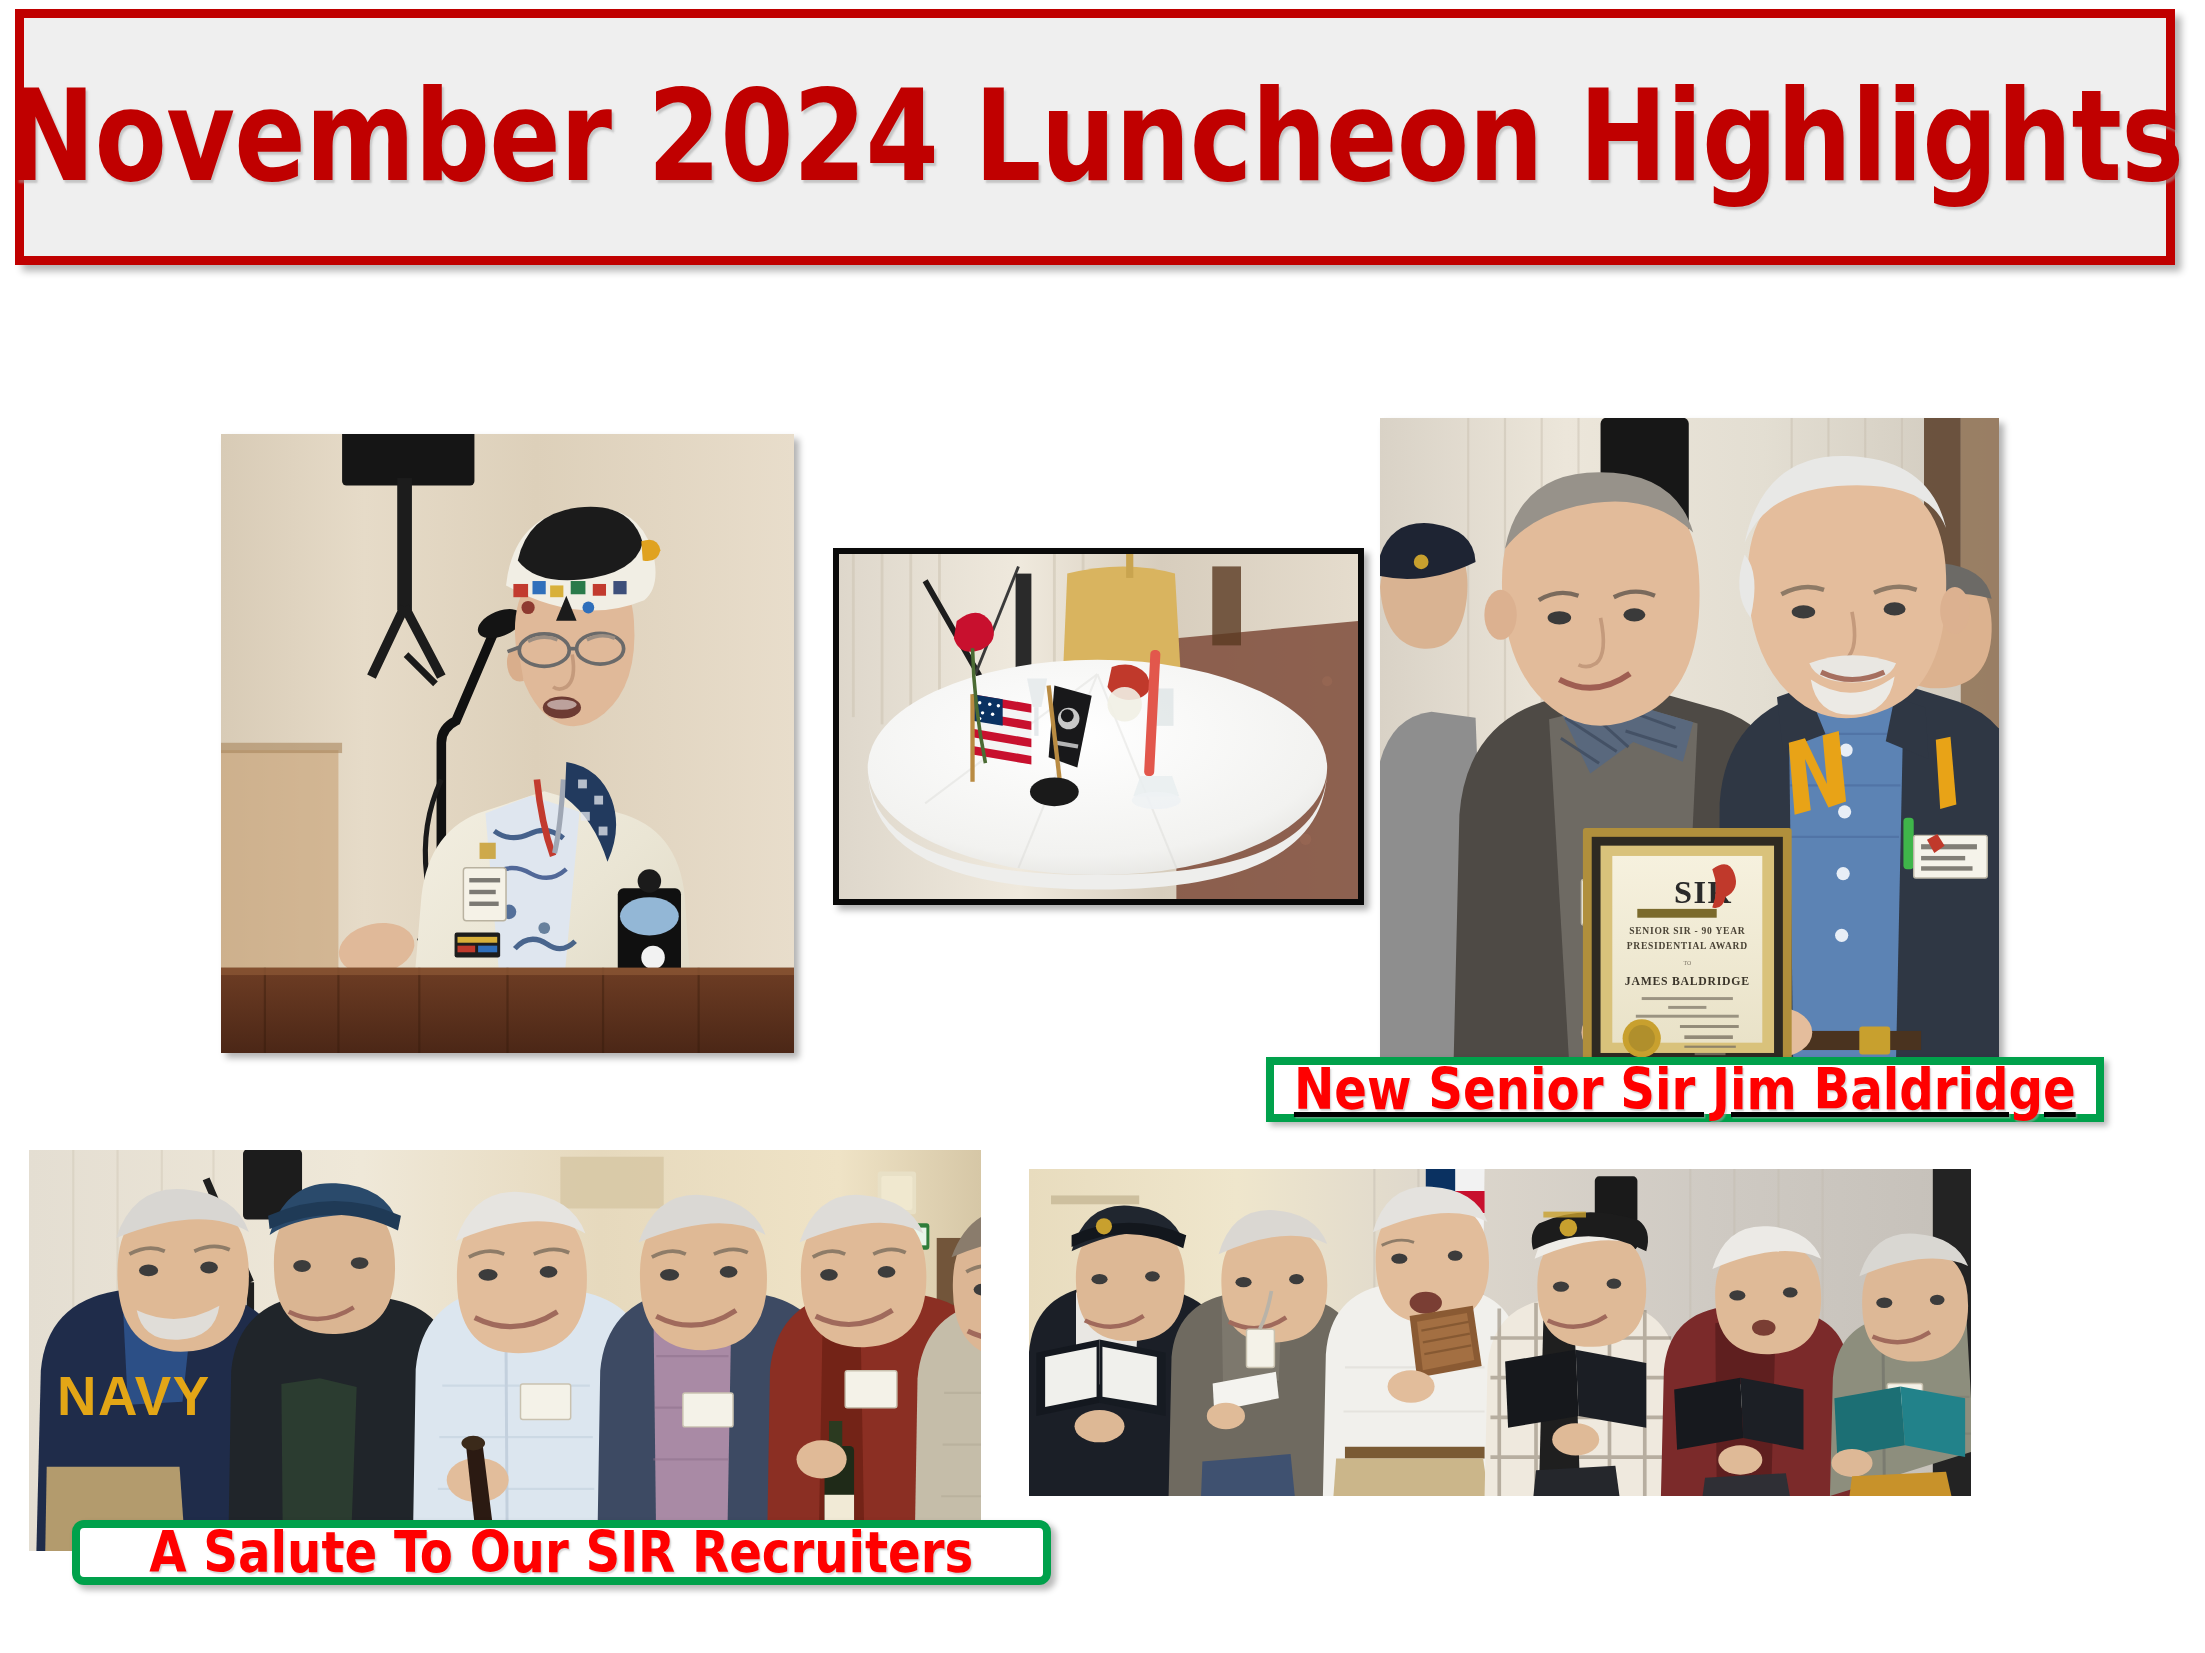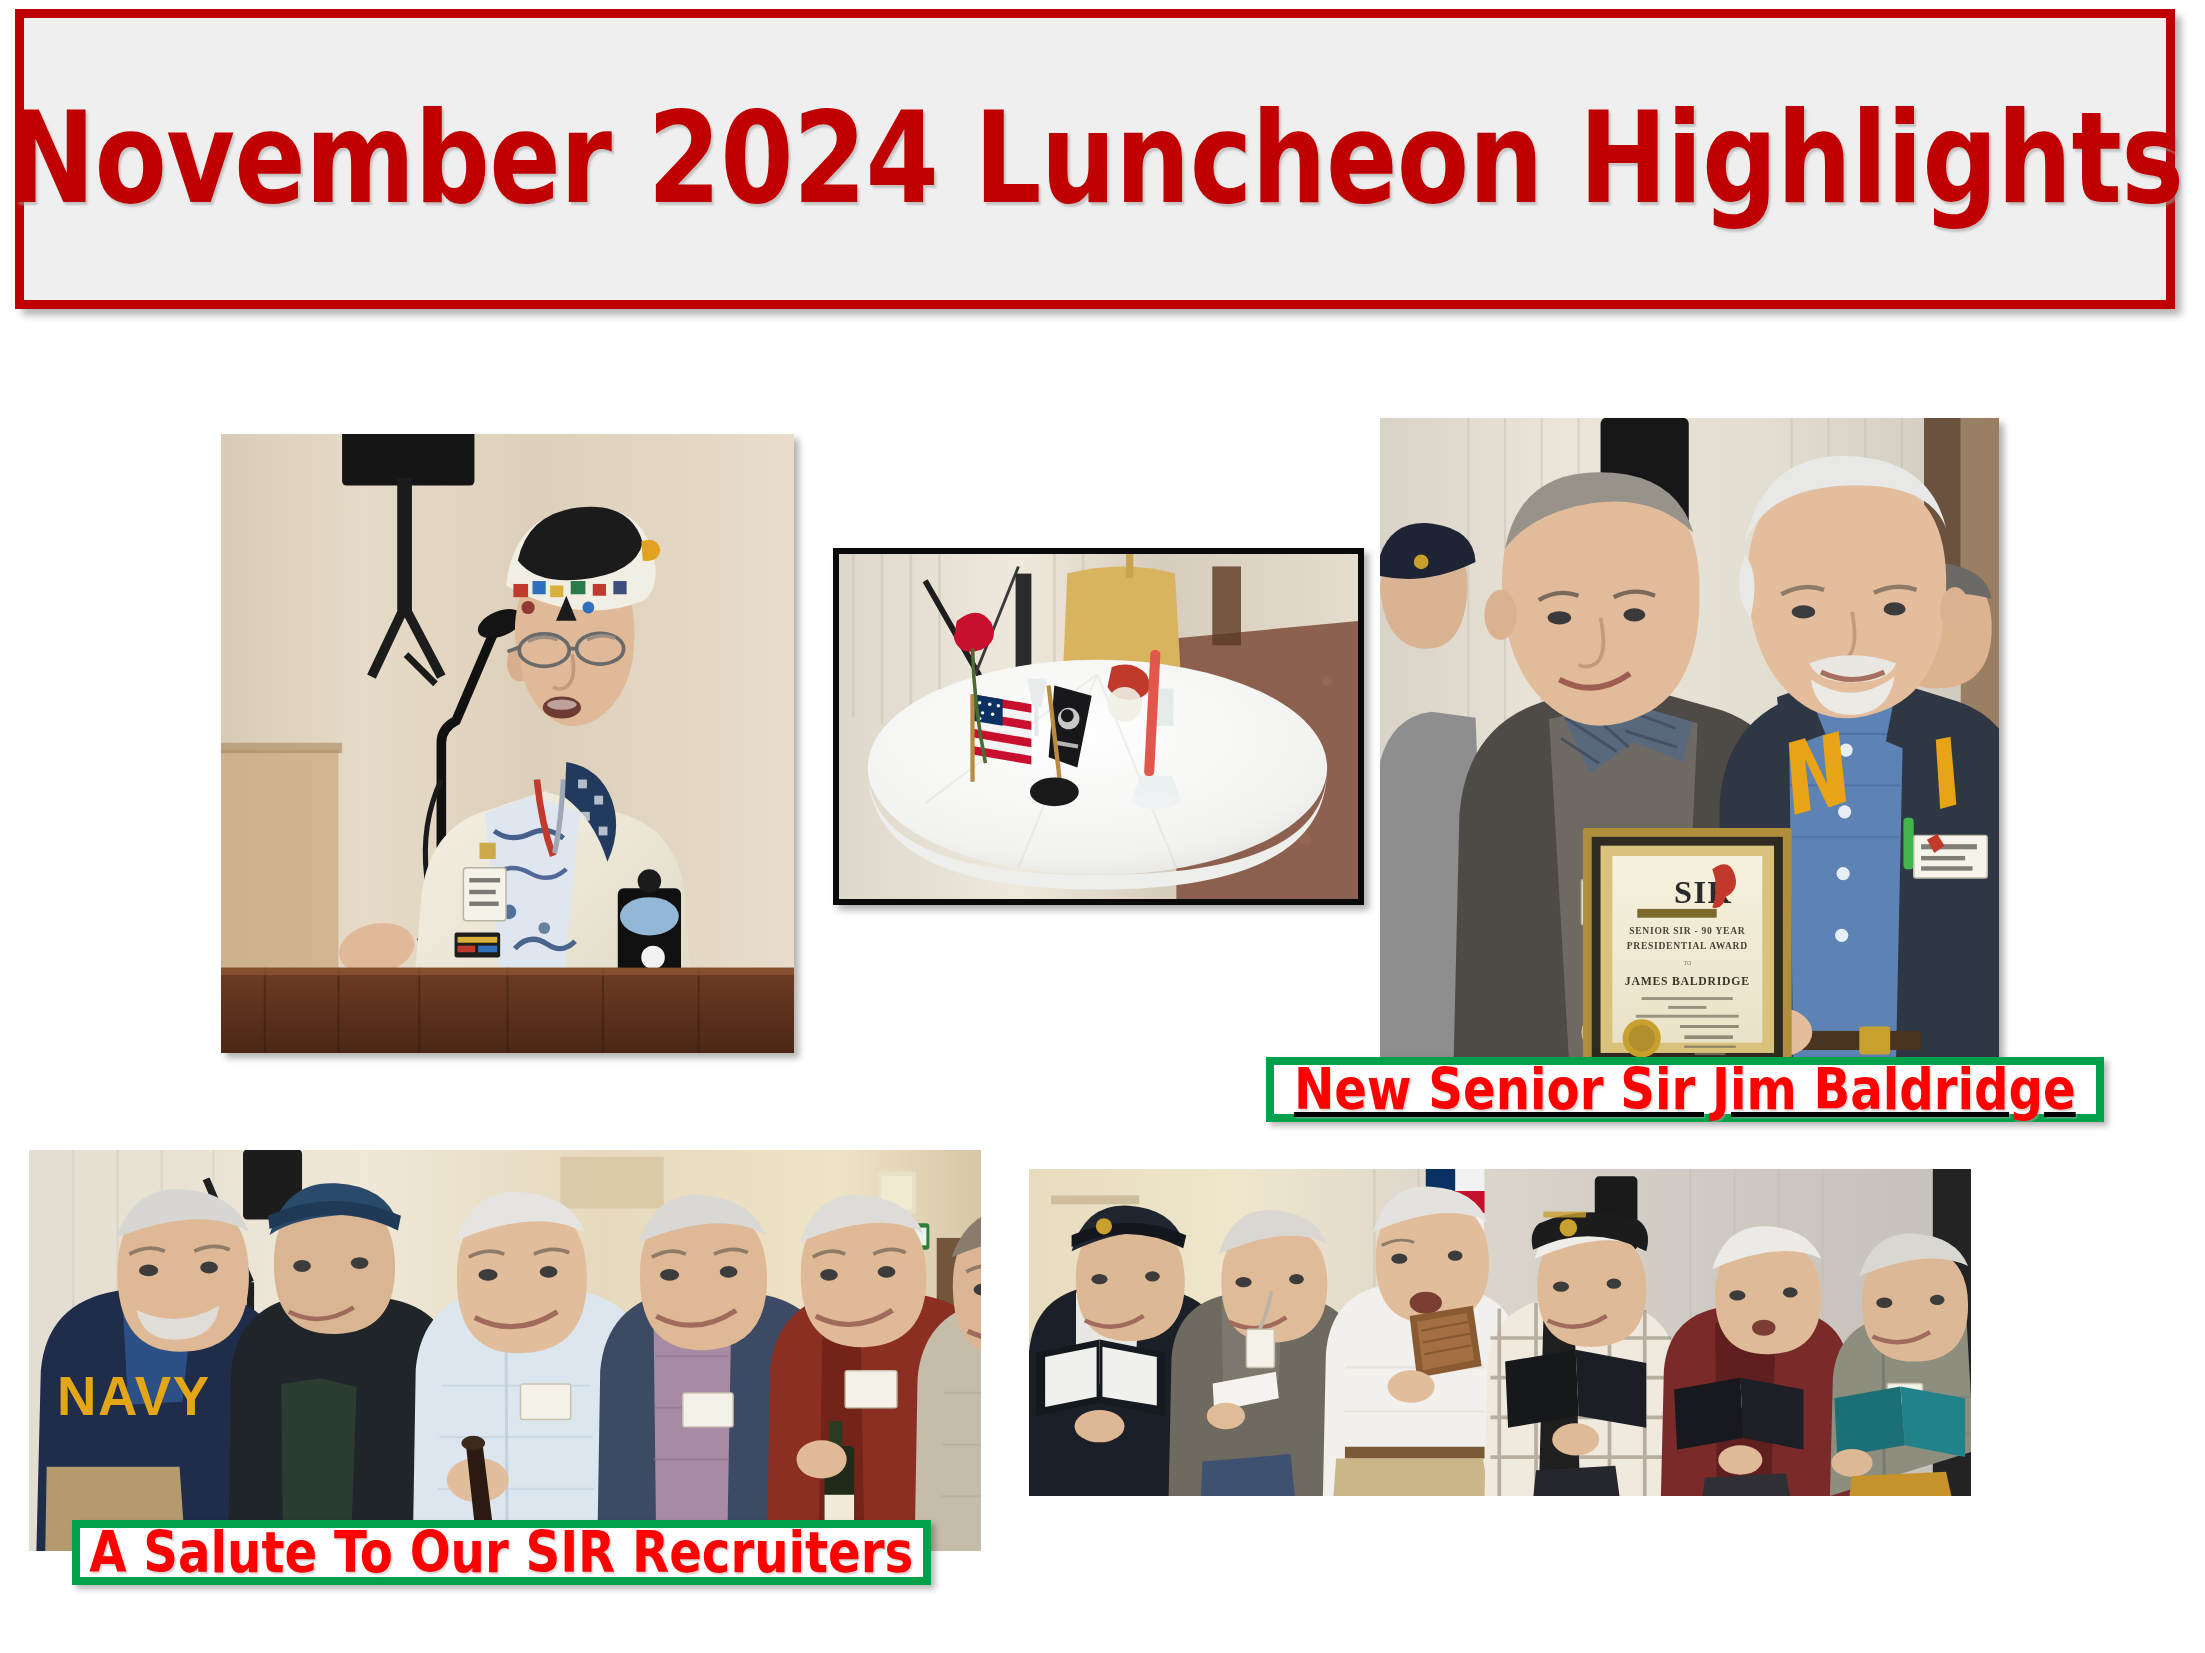--- a/index.html
+++ b/index.html
@@ -3,21 +3,21 @@
 <meta charset="utf-8">
 <style>
   html,body{margin:0;padding:0;background:#fff;}
   body{
     width:2205px;height:1654px;position:relative;overflow:hidden;
     font-family:"Liberation Sans", sans-serif;
   }
 
   
   .title-banner{
-    position:absolute;left:14.7px;top:8.8px;width:2160px;height:300px;
+    position:absolute;left:14.7px;top:8.8px;width:2160px;height:256px;
     background:#efefef;border:9.6px solid #C00000;box-sizing:border-box;
     box-shadow:6.6px 6.6px 7.4px rgba(0,0,0,.30);
     display:flex;align-items:center;justify-content:center;
   }
   .title-text{
     font-family:"Liberation Sans Narrow","DejaVu Sans Condensed","Liberation Sans",sans-serif;
     font-weight:bold;font-size:126px;color:#C00000;
     letter-spacing:-0.7px;line-height:1;white-space:nowrap;
     transform:scaleX(.93);transform-origin:center;
     text-shadow:2.2px 2.9px 2.2px rgba(160,160,160,.55);
@@ -43,21 +43,21 @@
   }
 
   
   #photo-speaker   {left:221px; top:434px;  width:573px;  height:619px;}
   #photo-table     {left:833px;top:548px;  width:531px;  height:357px;}
   #photo-award     {left:1380px;top:418px;  width:619px;  height:648px;}
   #photo-recruiters{left:29px;  top:1150px; width:952px; height:401px;}
   #photo-singing   {left:1029px;top:1169px; width:942px; height:327px;}
 
   #caption-award      {left:1266px;top:1057px;width:838px;height:65px;text-decoration:underline;}
-  #caption-recruiters {left:72px;  top:1520px;width:859px;height:65px;}
+  #caption-recruiters {left:72px;  top:1520px;width:979px;height:65px;border-radius:12px;}
 </style>
 </head>
 <body>
 
 <div class="title-banner">
   <div class="title-text">November 2024 Luncheon Highlights</div>
 </div>
 
 <div class="photo shadow" id="photo-speaker">
   <svg viewBox="0 0 780 842" preserveAspectRatio="xMidYMid slice">

